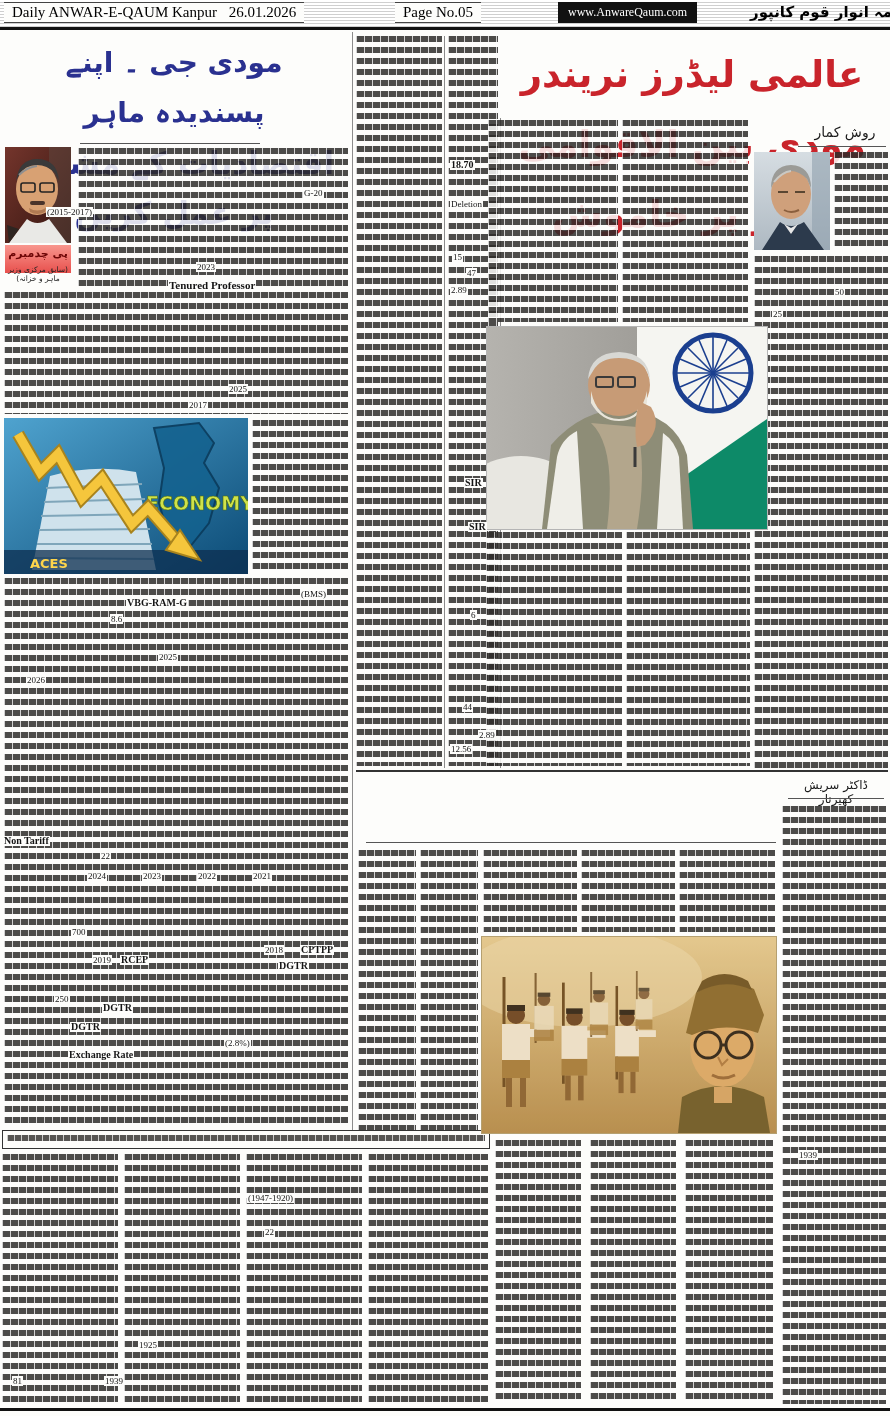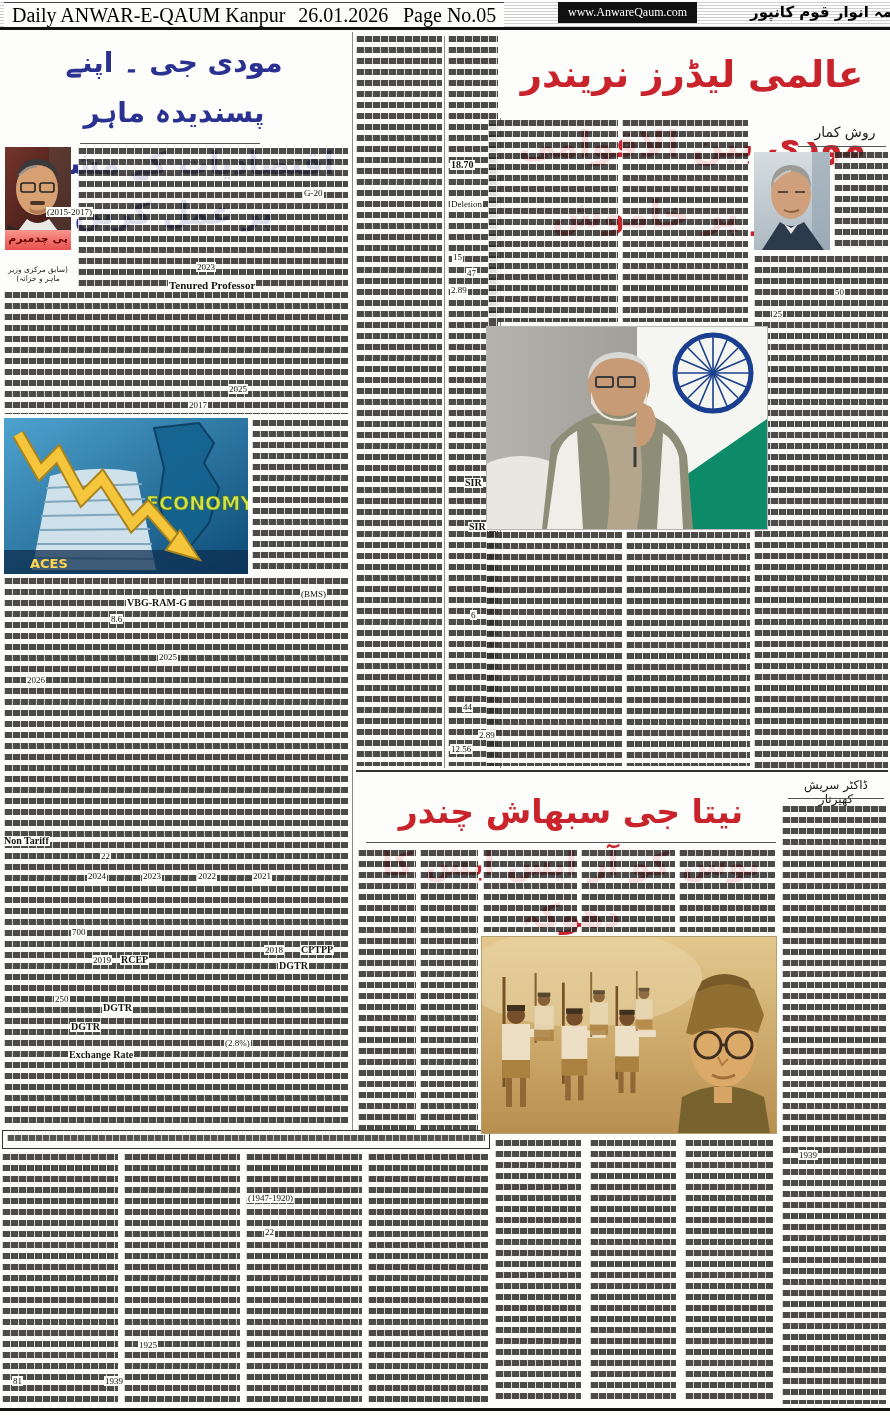--- a/index.html
+++ b/index.html
@@ -18,21 +18,21 @@
   .frag.b{font-weight:bold;font-size:10px;}
   .frag.big{font-size:11px;font-weight:bold;}
   .urdu{font-family:"DejaVu Sans",sans-serif;direction:rtl;}
   .headline-blue{color:#2a3190;font-weight:bold;text-align:center;line-height:50px;font-size:28px;}
   .headline-red{color:#c9242b;font-weight:bold;text-align:center;}
   .byline{font-size:14px;font-weight:normal;color:#1a1a1a;text-align:center;}
   
   #masthead{position:absolute;left:0;top:0;width:890px;height:27px;
     background:repeating-linear-gradient(180deg,#ffffff 0 2px,#cfcfcf 2px 3px);}
   .mast-box{position:absolute;background:#fdfdfb;border-top:1px solid #444;border-bottom:1px solid #444;
-    padding:1px 8px;font-size:20px;white-space:nowrap;}
+    padding:1px 8px;font-size:15px;white-space:nowrap;}
   #mast-site{background:#111;color:#fff;border:none;font-size:12px;padding:3px 10px;}
   #mast-urdu{border:none;background:transparent;font-weight:bold;font-size:15px;}
   #mast-rule{position:absolute;left:0;top:27px;width:890px;height:3px;background:#111;}
   .capbox{position:absolute;background:linear-gradient(180deg,#f8968e,#e8504d);
     color:#6d0606;font-weight:bold;text-align:center;font-size:11px;line-height:18px;
     font-family:"DejaVu Sans",sans-serif;}
   .subcap{position:absolute;font-family:"DejaVu Sans",sans-serif;font-size:7.5px;color:#222;
     text-align:center;direction:rtl;line-height:9px;}
   .boxedline{position:absolute;border:1px solid #333;background:#fdfdfb;}
   .boxedline .inner{position:absolute;left:4px;right:4px;top:4px;height:8px;opacity:.8;
@@ -83,21 +83,21 @@
       <path d="M11,34 Q14,12 32,12 Q52,12 54,34 L50,26 Q42,18 32,18 Q20,18 14,28 Z" fill="#3a3a3a"></path>
       <path d="M14,28 Q22,20 32,19" stroke="#8f8f8f" stroke-width="2" fill="none"></path>
       <rect x="16" y="36" width="14" height="9" rx="2" fill="none" stroke="#222" stroke-width="1.6"></rect>
       <rect x="35" y="36" width="14" height="9" rx="2" fill="none" stroke="#222" stroke-width="1.6"></rect>
       <rect x="25" y="54" width="15" height="4" rx="2" fill="#4a342a"></rect>
       <path d="M24,61 Q32,66 41,61 L40,65 Q32,69 25,65 Z" fill="#b07a52"></path>
       <path d="M4,96 L22,72 Q32,80 44,72 L62,96 Z" fill="#e9e9e6"></path>
       <path d="M4,96 L14,82 L2,78 Z" fill="#2e2521"></path>
     </svg>
   </div>
-  <div class="capbox" style="left:5px;top:230px;width:66px;height:20px;">پی چدمبرم</div>
+  <div class="capbox" style="left:5px;top:245px;width:66px;height:28px;">پی چدمبرم</div>
   <div class="subcap" style="left:2px;top:265px;width:72px;">(سابق مرکزی وزیر ماہر و خزانہ)</div>
 
   <div class="txt" style="left:78px;top:148px;width:270px;height:138px;"></div>
   <div class="txt" style="left:4px;top:292px;width:344px;height:122px;"></div>
 
   <div class="photo" style="left:4px;top:418px;width:244px;height:156px;">
     <svg width="244" height="156" viewBox="0 0 244 156">
       <defs>
         <linearGradient id="eb" x1="0" y1="0" x2="1" y2="1">
           <stop offset="0" stop-color="#4fa3cf"></stop>
@@ -258,21 +258,20 @@
       <path d="M158,118 Q176,100 164,80 L152,74 Q146,100 150,120 Z" fill="#c79b76"></path>
       <line x1="148" y1="120" x2="148" y2="140" stroke="#3a3a3a" stroke-width="3"></line>
     </svg>
   </div>
   <div class="txt" style="left:486px;top:532px;width:136px;height:234px;"></div>
   <div class="txt" style="left:626px;top:532px;width:124px;height:234px;"></div>
 
   <div class="abs urdu byline" style="left:786px;top:778px;width:100px;font-size:12px;">ڈاکٹر سریش کھیرنار</div>
   <div class="hrule" style="left:788px;top:798px;width:96px;"></div>
 
-  <div class="abs urdu headline-red" style="left:360px;top:786px;width:422px;height:52px;font-size:33px;line-height:52px;">نیتا جی سبھاش چندر بوس کو آر ایس ایس کا دھوکہ</div>
   <div class="hrule" style="left:366px;top:842px;width:410px;"></div>
 
   <div class="txt" style="left:358px;top:850px;width:58px;height:280px;"></div>
   <div class="txt" style="left:420px;top:850px;width:58px;height:280px;"></div>
   <div class="txt" style="left:483px;top:850px;width:94px;height:82px;"></div>
   <div class="txt" style="left:581px;top:850px;width:94px;height:82px;"></div>
   <div class="txt" style="left:679px;top:850px;width:96px;height:82px;"></div>
 
   <div class="photo" style="left:481px;top:936px;width:294px;height:196px;border:1px solid #b5a070;">
     <svg width="294" height="196" viewBox="0 0 294 196">

